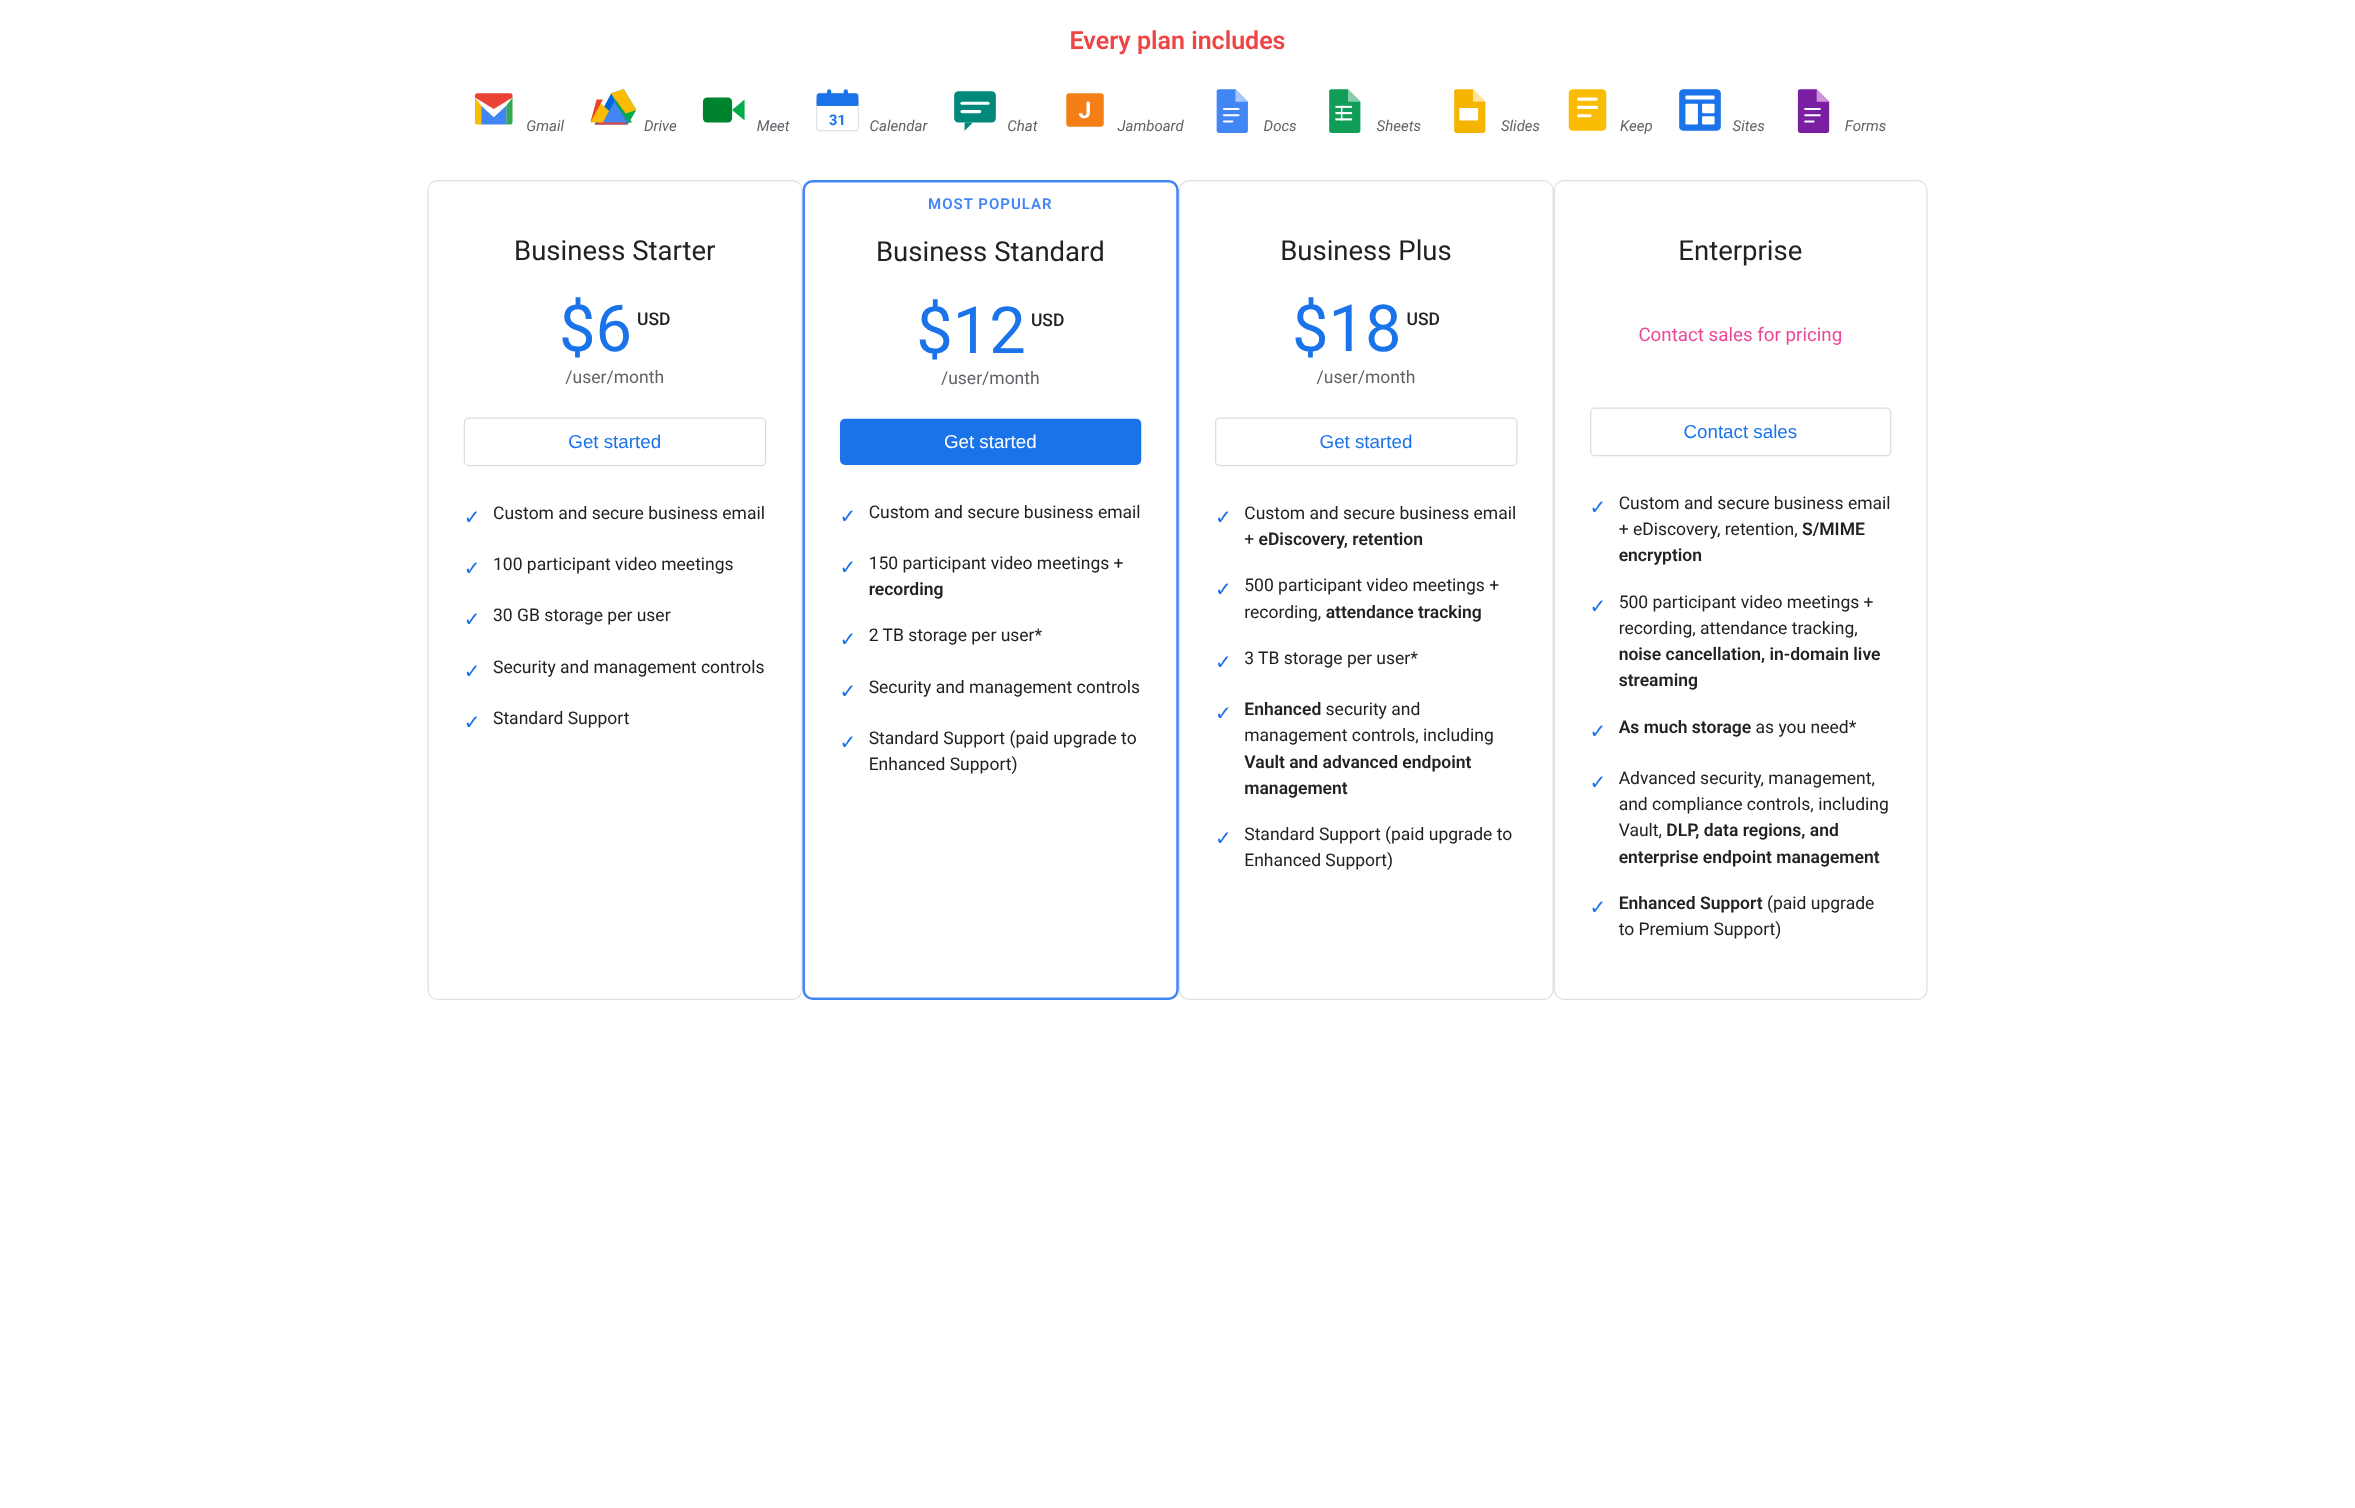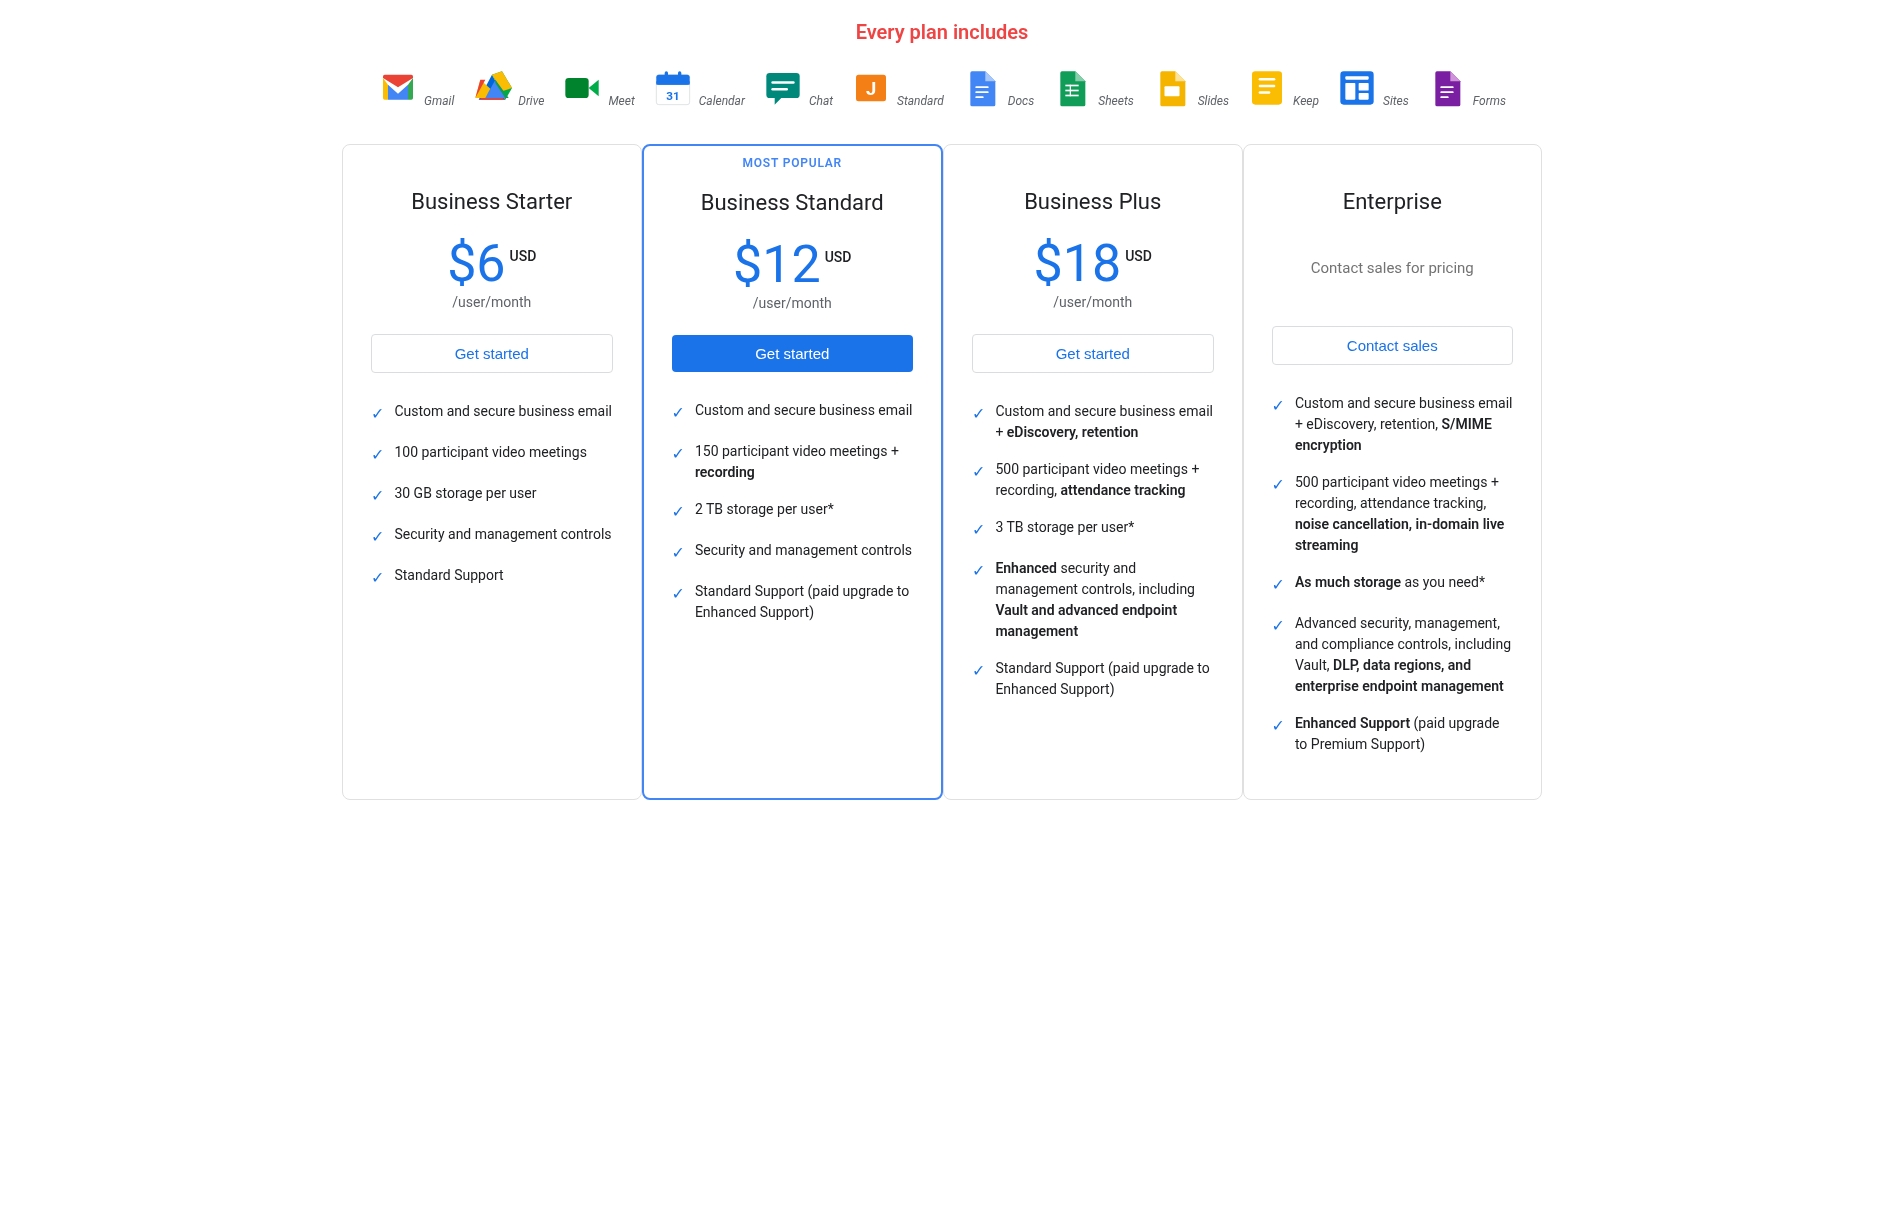--- a/index.html
+++ b/index.html
@@ -137,21 +137,21 @@
     }
 
     .cta-filled {
       background: #1a73e8;
       border: none;
       color: #fff;
     }
 
     .enterprise-pricing-note {
       text-align: center;
-      color: #737373;
+      color: #ec4899;
       font-size: 15px;
       margin-bottom: 28px;
       margin-top: 24px;
       min-height: 60px;
       display: flex;
       align-items: center;
       justify-content: center;
     }
 
     .feature-list {
@@ -244,21 +244,21 @@
       <rect x="10" y="24" width="20" height="3" rx="1.5" fill="#fff"></rect>
     </svg>
     <span class="icon-label">Chat</span>
   </div>
 
   <div class="icon-item">
     <svg class="icon-svg" viewBox="0 0 48 48">
       <rect x="6" y="8" width="36" height="32" rx="3" fill="#F57F17"></rect>
       <text x="24" y="32" text-anchor="middle" font-size="22" fill="#fff" font-weight="bold">J</text>
     </svg>
-    <span class="icon-label">Standard</span>
+    <span class="icon-label">Jamboard</span>
   </div>
 
   <div class="icon-item">
     <svg class="icon-svg" viewBox="0 0 48 48">
       <path fill="#4285F4" d="M12 4h16l12 12v28a2 2 0 01-2 2H12a2 2 0 01-2-2V6a2 2 0 012-2z"></path>
       <path fill="#a8c7fa" d="M28 4l12 12H28V4z"></path>
       <rect x="16" y="22" width="16" height="2" rx="1" fill="#fff"></rect>
       <rect x="16" y="28" width="16" height="2" rx="1" fill="#fff"></rect>
       <rect x="16" y="34" width="10" height="2" rx="1" fill="#fff"></rect>
     </svg>

